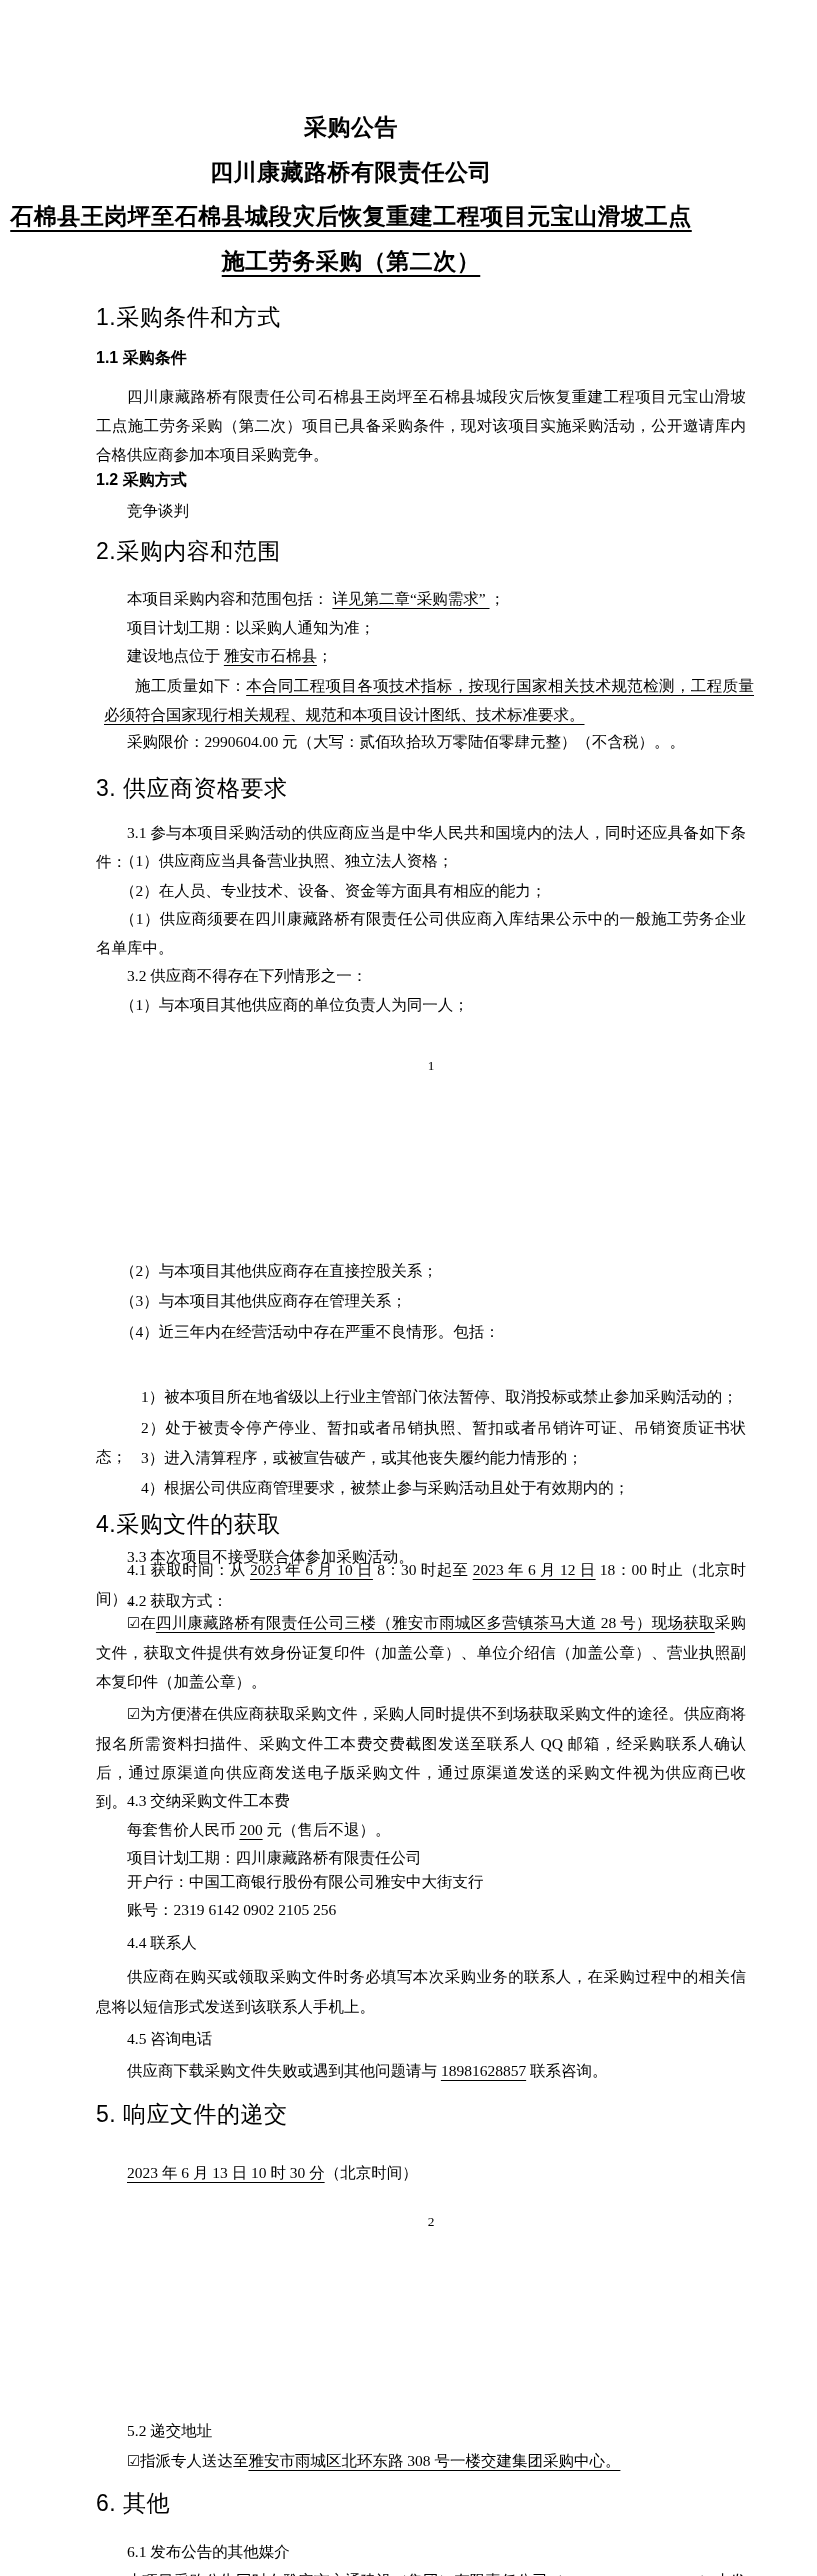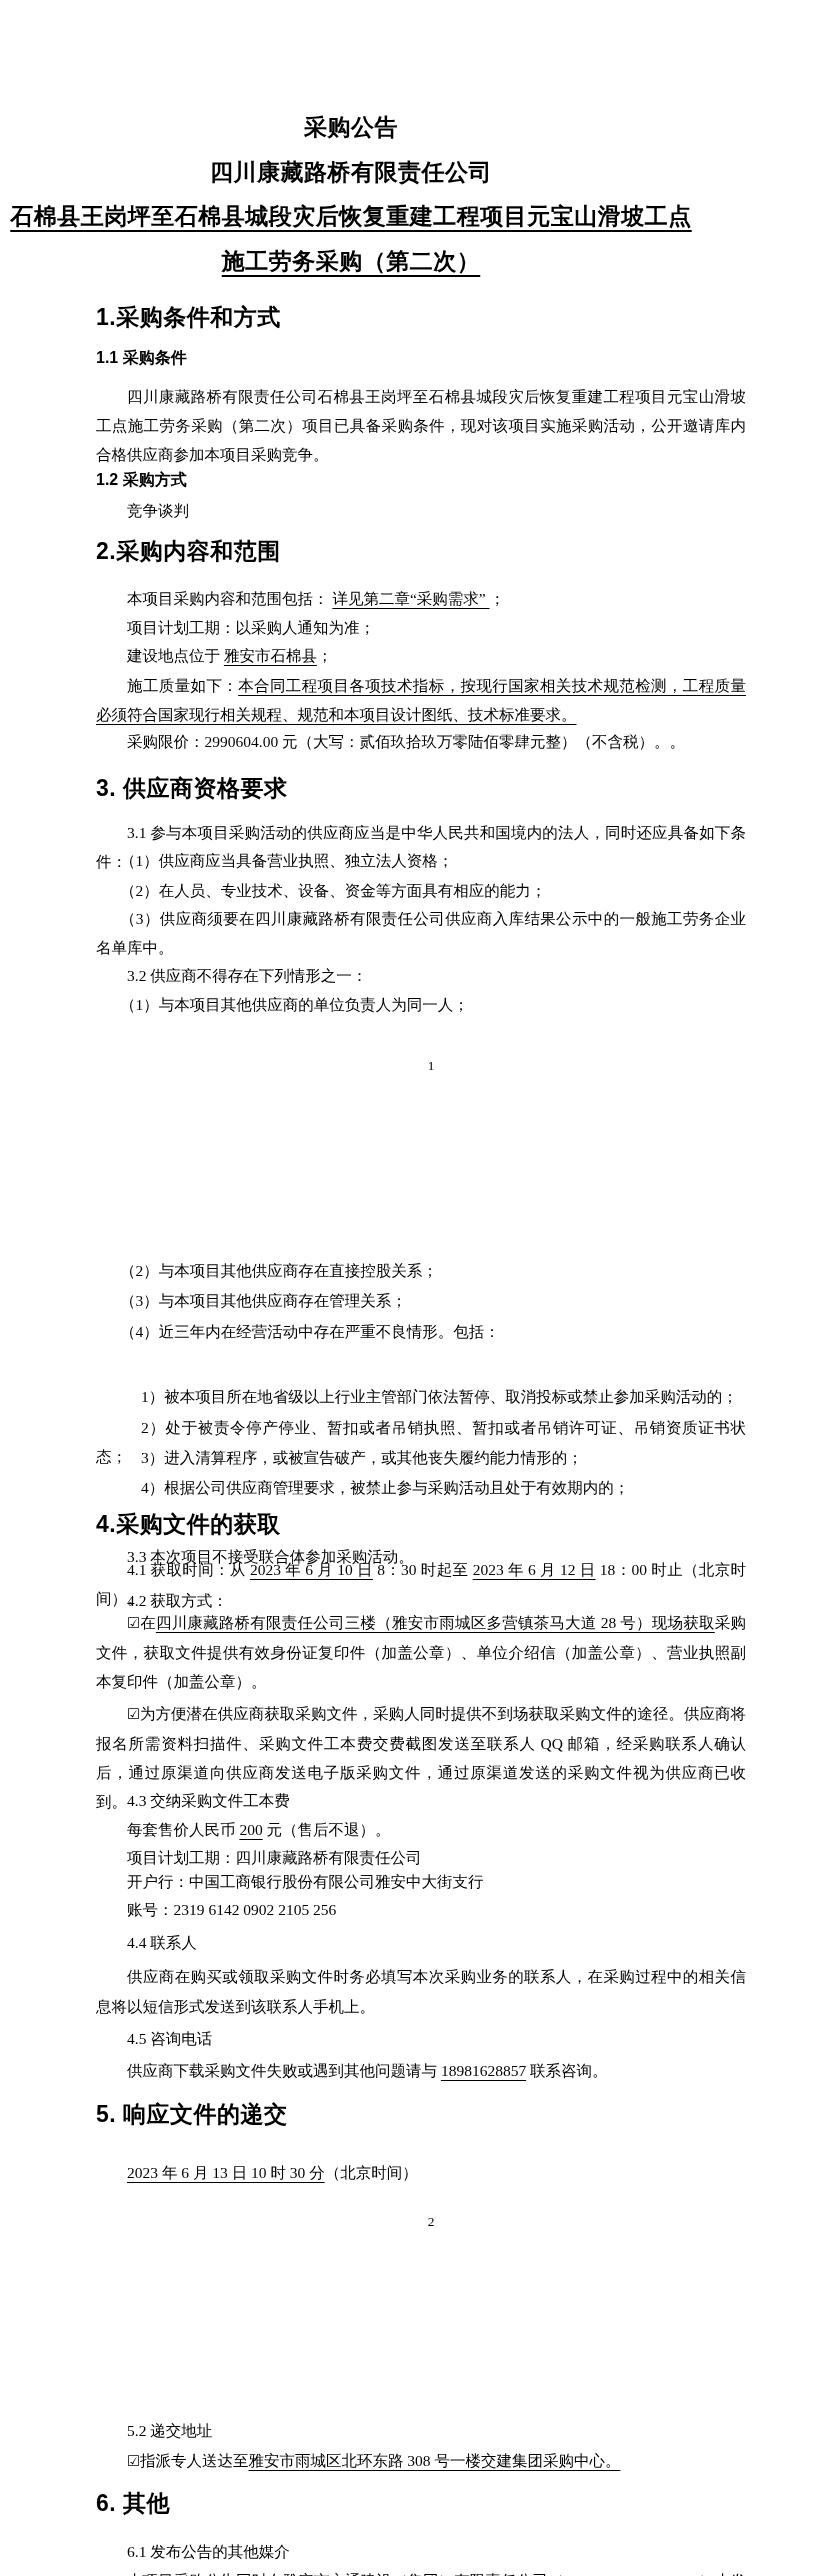--- a/index.html
+++ b/index.html
@@ -2,26 +2,26 @@
 <html style="font-size:8.2px"><head>
 <meta charset="utf-8">
 <style>
   html,body{margin:0;padding:0;background:#ffffff;}
   .doc{
     position:relative;width:818px;height:3470px;background:#ffffff;color:#000;
     font-family:"Liberation Serif","DejaVu Serif",serif;overflow:hidden;
   }
   .ln{position:absolute;left:96px;width:650px;font-size:15.5px;line-height:29px;text-align:justify;}
   .hdr{left:0;width:702px;text-align:center;font-weight:bold;font-size:23px;line-height:31px;letter-spacing:0.5px;}
-  .hsec{font-family:"Liberation Sans","DejaVu Sans",sans-serif;font-weight:bold;font-size:23px;line-height:28px;text-align:left;letter-spacing:0.5px;}
+  .hsec{font-family:"Liberation Sans","DejaVu Sans",sans-serif;font-weight:normal;font-size:23px;line-height:28px;text-align:left;letter-spacing:0.5px;}
   .hsub{font-family:"Liberation Sans","DejaVu Sans",sans-serif;font-weight:bold;font-size:16px;line-height:23px;text-align:left;}
   .ind60{text-indent:31px;}
   .ind46{text-indent:24px;}
   .ind88{text-indent:45px;margin-top:35px;}
-  .lh56{line-height:29px;}
+  .lh56{line-height:29px;margin-left:8px;}
   .lh58{line-height:30px;}
   .lh60{line-height:31px;}
   .u{text-decoration:underline;text-decoration-thickness:1px;text-underline-offset:4.1px;}
   .ut{text-decoration:underline;text-decoration-thickness:1.5px;text-underline-offset:6.2px;}
   .pagenum{position:absolute;left:0;width:818px;text-align:center;font-size:13.4px;line-height:14.4px;padding-left:44px;box-sizing:border-box;}
   .box{font-family:"DejaVu Sans","Liberation Sans",sans-serif;font-size:14.4px;}
 </style>
 </head>
 <body>
 
@@ -42,21 +42,21 @@
   <div class="ln ind60" style="top:584px"><span>本项目采购内容和范围包括： </span><span class="u"> 详见第二章“采购需求” </span><span>；</span></div>
   <div class="ln ind60" style="top:613px">项目计划工期：以采购人通知为准；</div>
   <div class="ln ind60" style="top:641px"><span>建设地点位于 </span><span class="u">雅安市石棉县</span><span>；</span></div>
   <div class="ln ind60 lh56" style="top:671px"><span>施工质量如下：</span><span class="u">本合同工程项目各项技术指标，按现行国家相关技术规范检测，工程质量必须符合国家现行相关规程、规范和本项目设计图纸、技术标准要求。</span></div>
   <div class="ln ind60" style="top:727px">采购限价：2990604.00 元（大写：贰佰玖拾玖万零陆佰零肆元整）（不含税）。。</div>
 
   <div class="ln hsec" style="top:774px">3. 供应商资格要求</div>
   <div class="ln ind60" style="top:818px">3.1 参与本项目采购活动的供应商应当是中华人民共和国境内的法人，同时还应具备如下条件：</div>
   <div class="ln ind46" style="top:846px">（1）供应商应当具备营业执照、独立法人资格；</div>
   <div class="ln ind46" style="top:876px">（2）在人员、专业技术、设备、资金等方面具有相应的能力；</div>
-  <div class="ln ind46" style="top:904px">（3）供应商须要在四川康藏路桥有限责任公司供应商入库结果公示中的一般施工劳务企业名单库中。</div>
+  <div class="ln ind46" style="top:904px">（1）供应商须要在四川康藏路桥有限责任公司供应商入库结果公示中的一般施工劳务企业名单库中。</div>
   <div class="ln ind60" style="top:961px">3.2 供应商不得存在下列情形之一：</div>
   <div class="ln ind46" style="top:990px">（1）与本项目其他供应商的单位负责人为同一人；</div>
 
   <div class="pagenum" style="top:1059px">1</div>
 
   <div class="ln ind46" style="top:1256px">（2）与本项目其他供应商存在直接控股关系；</div>
   <div class="ln ind46" style="top:1286px">（3）与本项目其他供应商存在管理关系；</div>
   <div class="ln ind46" style="top:1317px">（4）近三年内在经营活动中存在严重不良情形。包括：</div>
   <div class="ln ind88" style="top:1347px">1）被本项目所在地省级以上行业主管部门依法暂停、取消投标或禁止参加采购活动的；</div>
   <div class="ln ind88" style="top:1378px">2）处于被责令停产停业、暂扣或者吊销执照、暂扣或者吊销许可证、吊销资质证书状态；</div>

